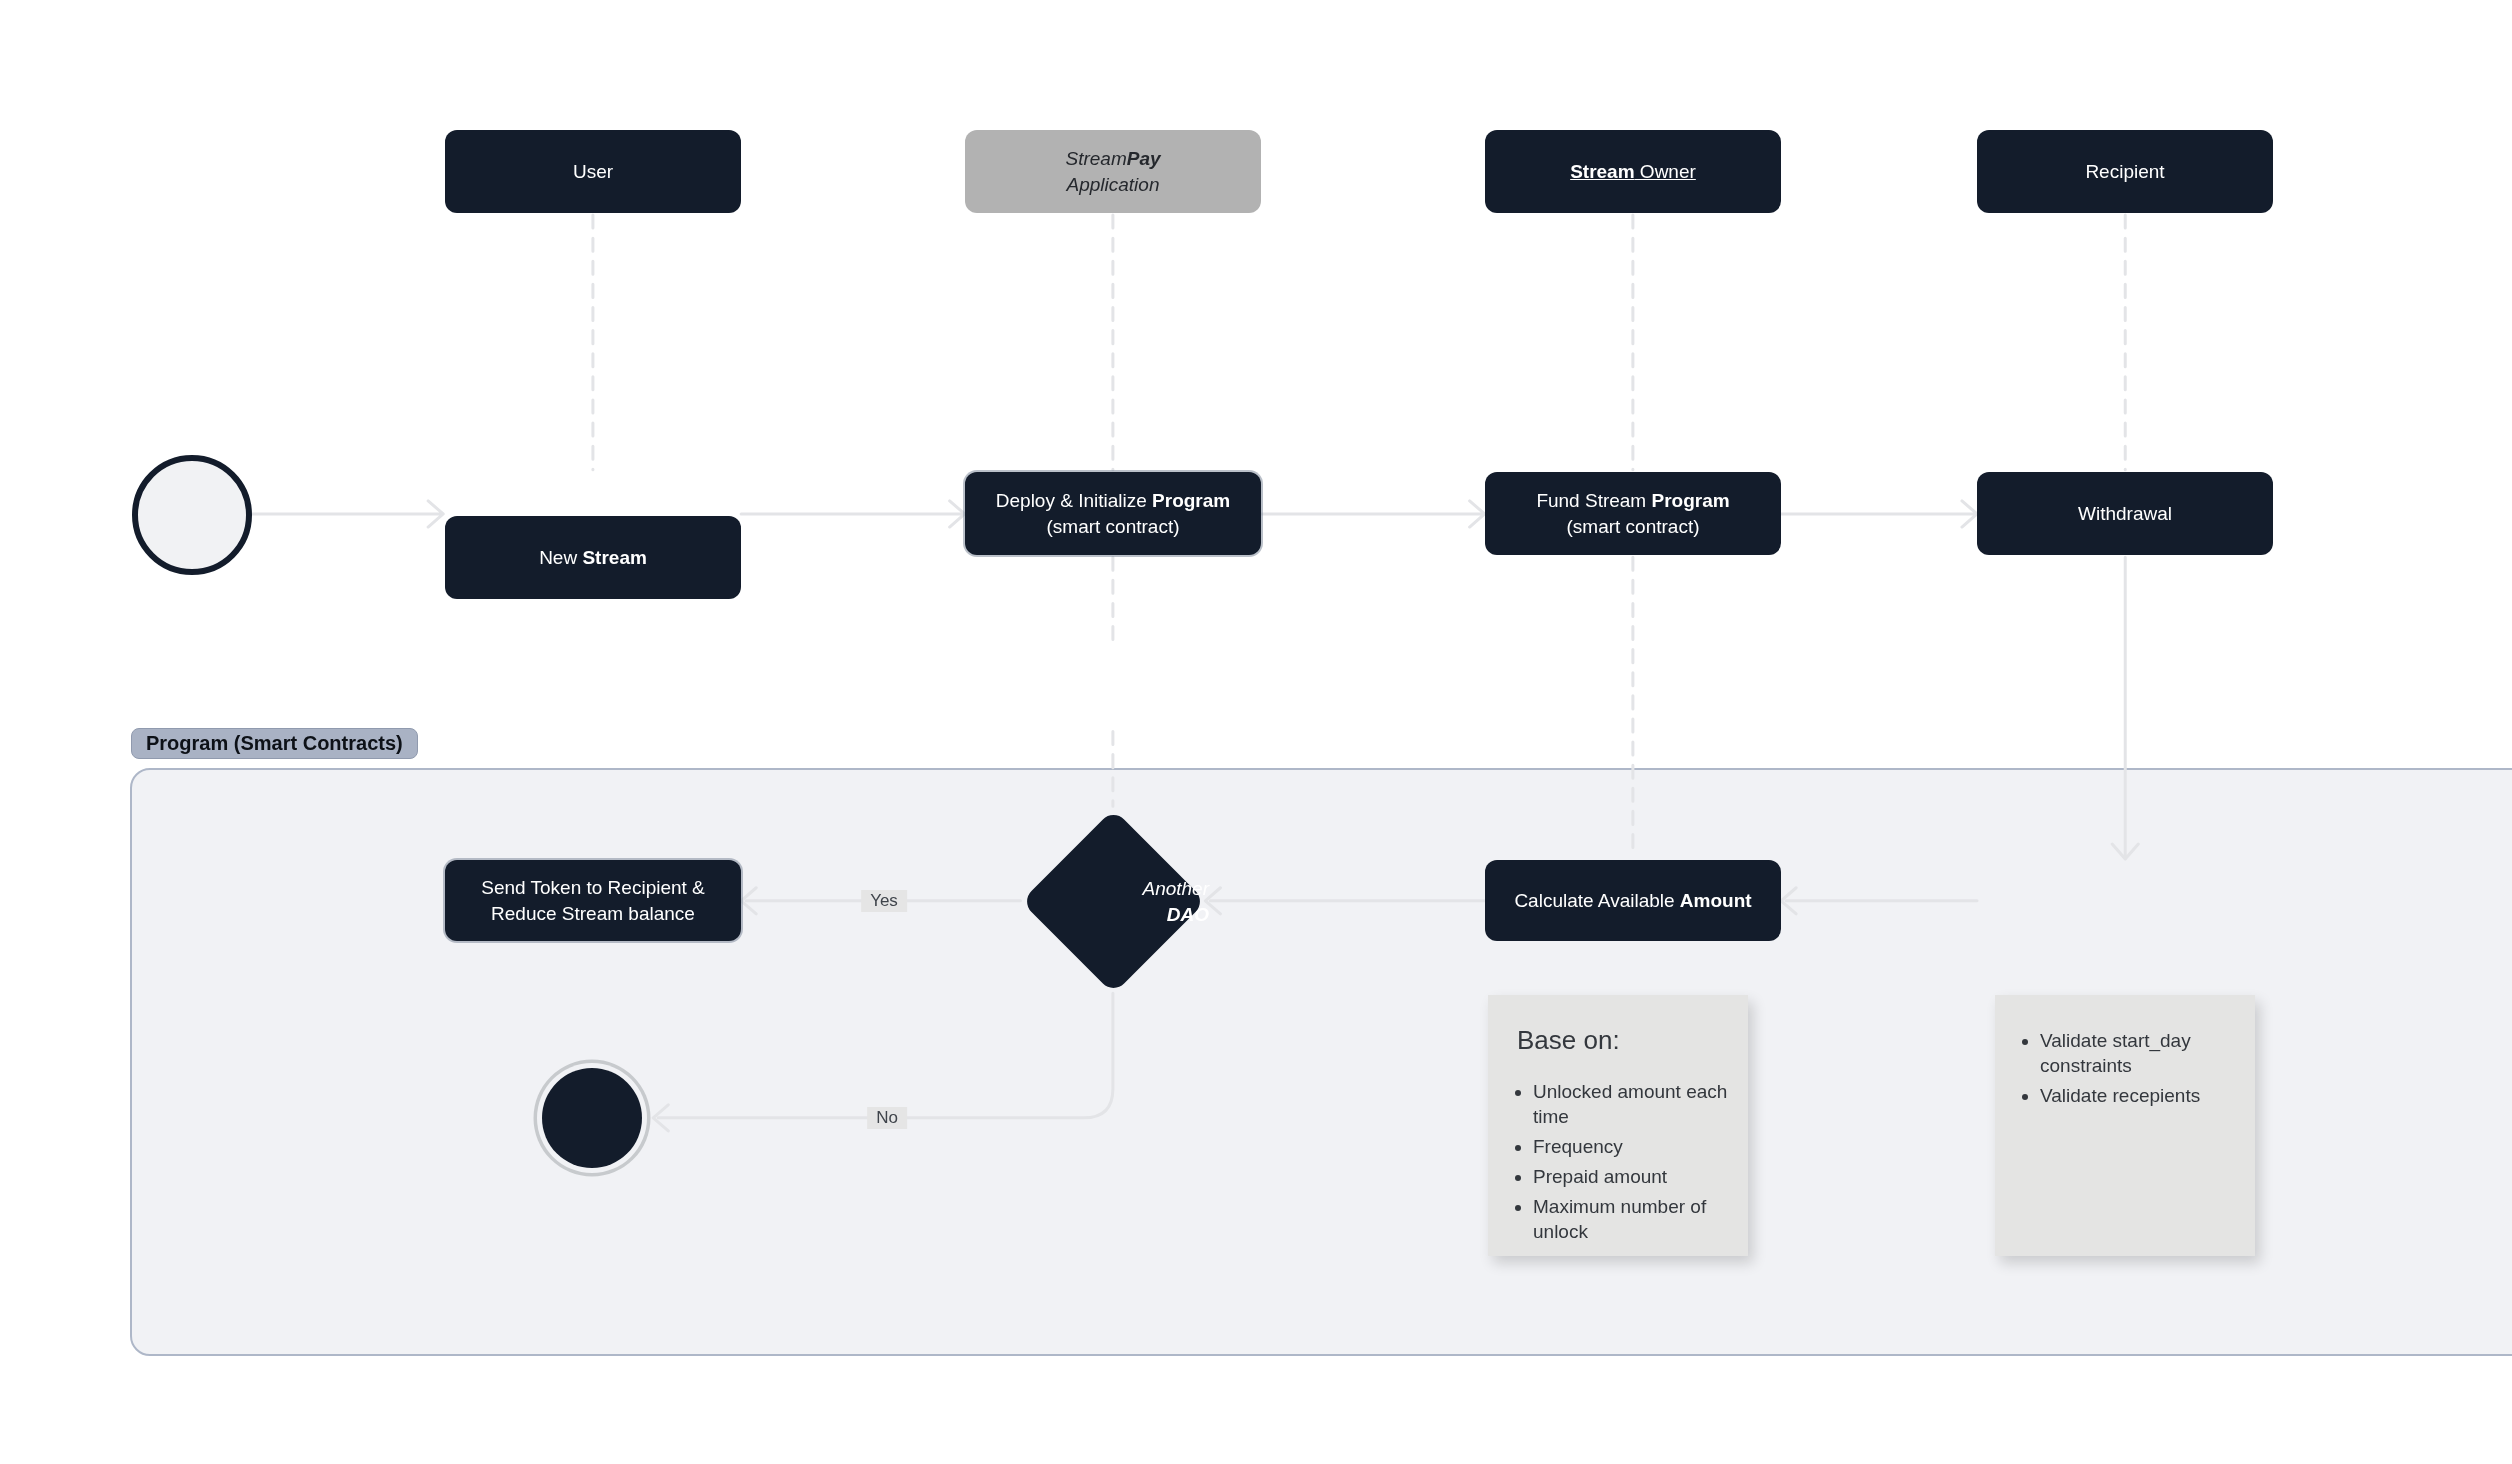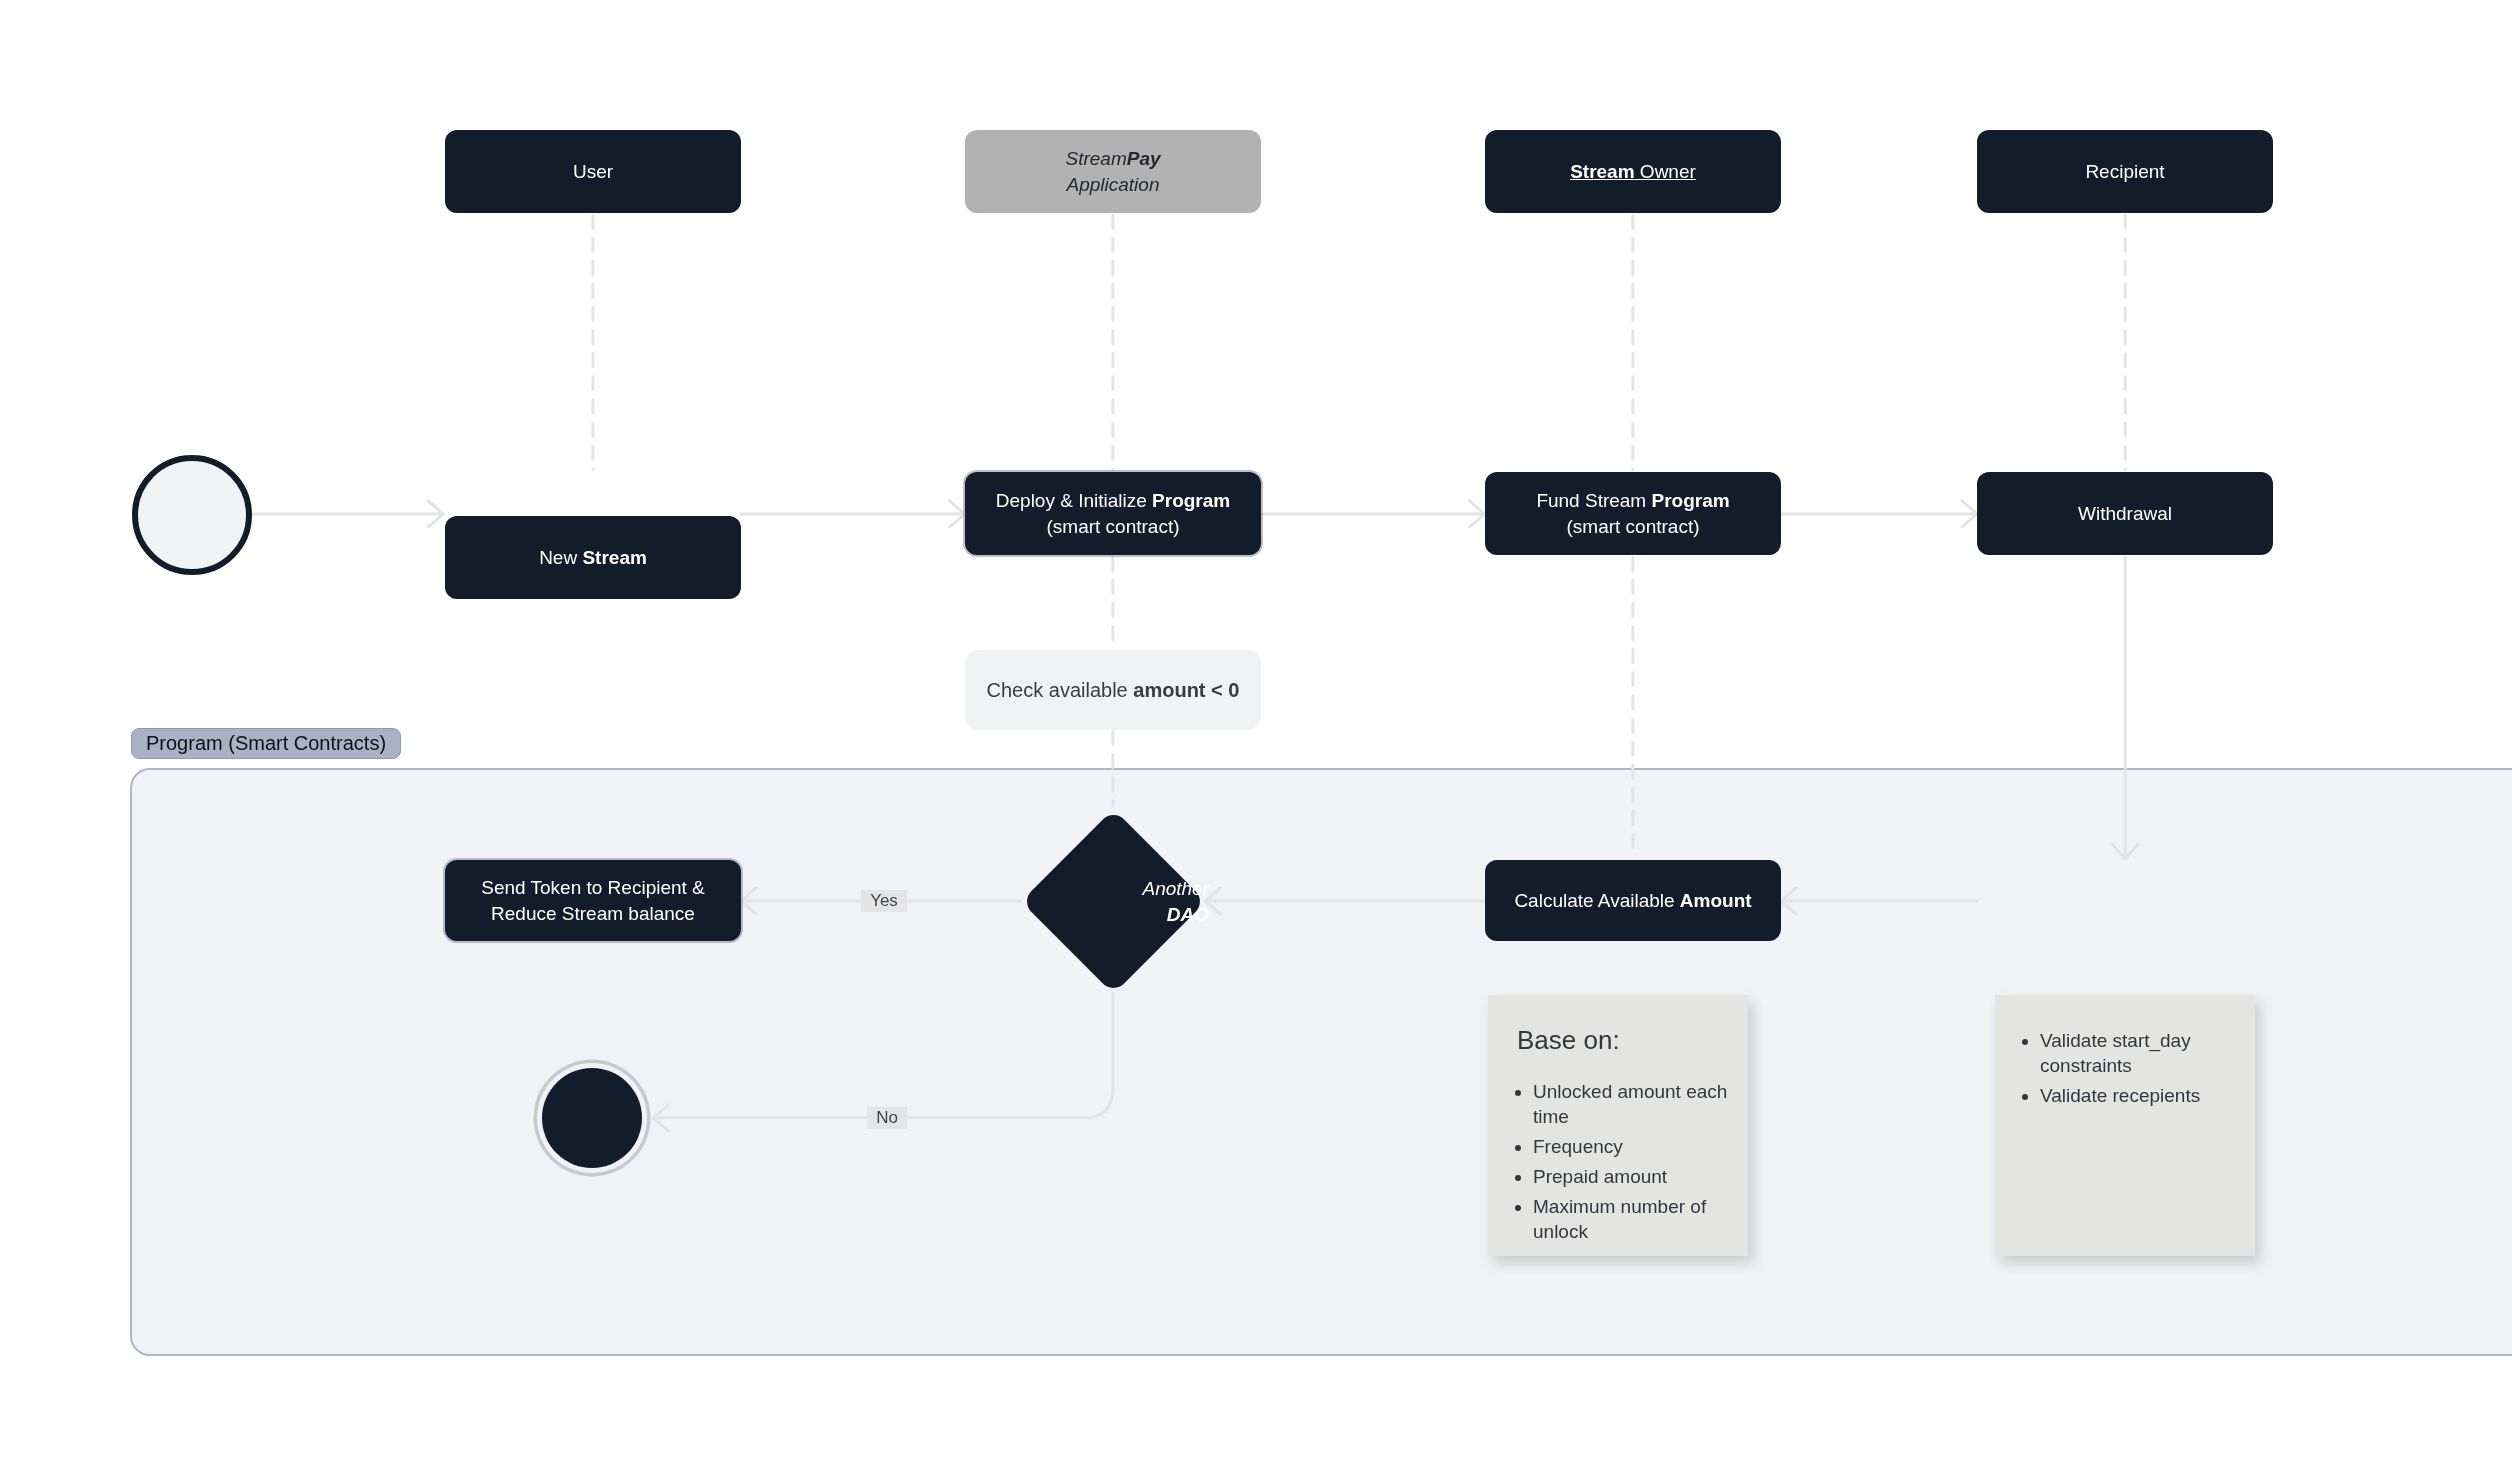--- a/index.html
+++ b/index.html
@@ -9,21 +9,21 @@
   
   .wires{position:absolute;left:0;top:0;width:2685px;height:1464px;pointer-events:none;}
   .wire{stroke:#e3e4e7;stroke-width:6;fill:none;stroke-linecap:round;stroke-linejoin:round;}
   .wire.dashed{stroke-dasharray:26 20;}
 
   
   .section{position:absolute;left:130px;top:768px;width:2431px;height:588px;
            background:#f1f2f5;border:2px solid #aeb7c8;border-radius:20px;box-sizing:border-box;}
   .section-pill{position:absolute;left:131px;top:728px;height:31px;display:inline-flex;align-items:center;
            background:#a9b2c4;border:1px solid #909aae;border-radius:8px;padding:0 14px;
-           font-size:20px;color:#0d1117;box-sizing:border-box;white-space:nowrap;}
+           font-size:20px;color:#0d1117;box-sizing:border-box;white-space:nowrap;font-weight:bold;}
 
   
   .node{position:absolute;display:flex;align-items:center;justify-content:center;text-align:center;
         border-radius:12px;font-size:19px;line-height:26px;box-sizing:border-box;padding:0 15px;}
   .node.dark{background:#131c2b;color:#ffffff;}
   .node.ringed{box-shadow:0 0 0 2px rgba(130,140,156,0.55);}
   .node.gray{background:#b2b2b2;color:#25282d;}
   .node b{font-weight:700;}
 
   .lane-box{top:130px;height:83px;width:296px;}
@@ -126,23 +126,20 @@
   <div class="node dark flow-box" style="left:1485px;">
     <div>
       <div><span>Fund Stream </span><b>Program</b></div>
       <div>(smart contract)</div>
     </div>
   </div>
   <div class="node dark flow-box" style="left:1977px;">
     <div><span>Withdrawal</span></div>
   </div>
 
-  <div class="note">
-    <div><span>Check available </span><b>amount &lt; 0</b></div>
-  </div>
 
   <div class="diamond-wrap">
     <div class="diamond"></div>
     <div class="diamond-label">
       <div>Another</div>
       <b>DAO</b>
     </div>
   </div>
 
   <div class="node dark act-box ringed" style="left:445px;">

